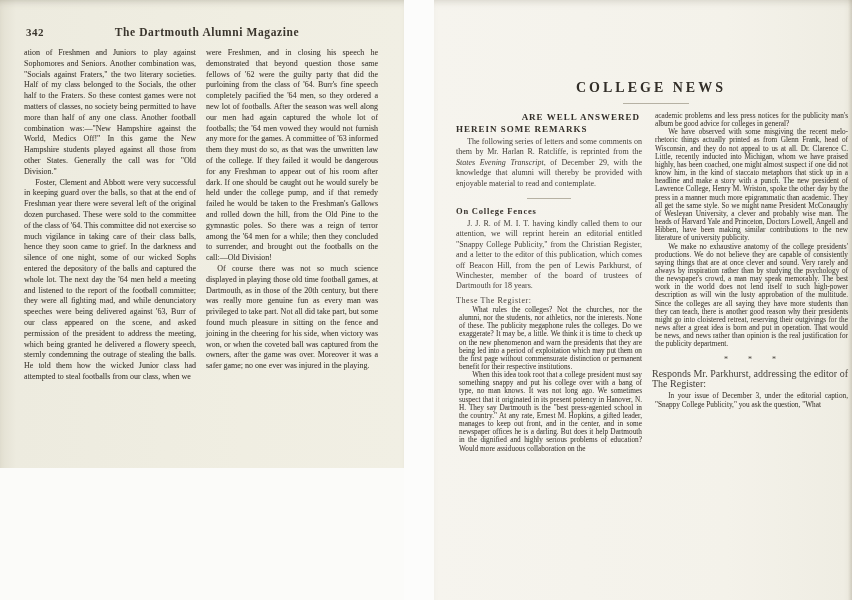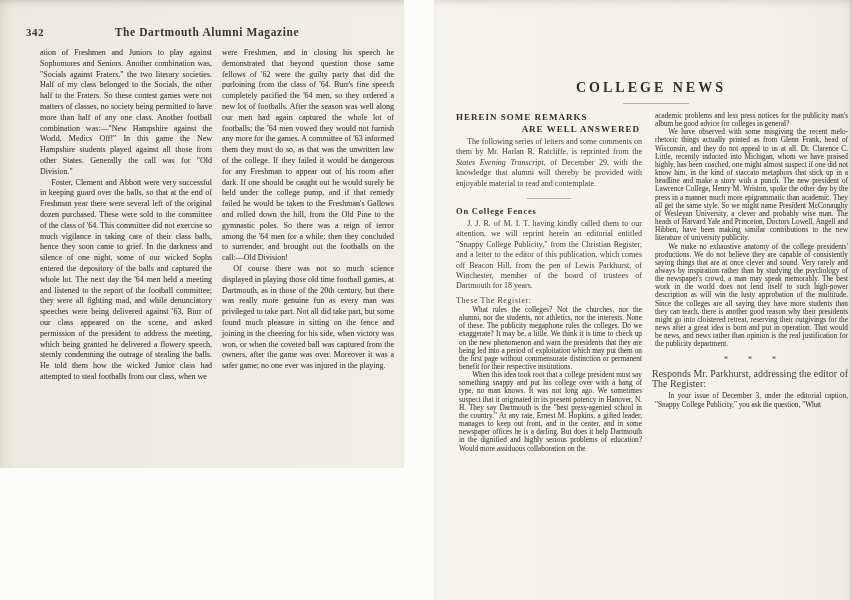--- a/index.html
+++ b/index.html
@@ -16,21 +16,21 @@
     background:linear-gradient(90deg,#e3e0d2 0%,#edebdf 4%,#f0eee2 60%,#f1efe4 100%);
     box-shadow:inset 0 6px 8px -6px rgba(120,115,95,.45);
   }
   .lp-header{
     position:absolute;top:26px;left:24px;width:366px;height:16px;
     color:#3a352d;
   }
   .lp-pagenum{position:absolute;left:2px;top:0;font-weight:bold;font-size:11px;letter-spacing:.5px;}
   .lp-title{position:absolute;left:0;right:0;top:0;text-align:center;font-weight:bold;font-size:11.5px;letter-spacing:.6px;}
   .lp-cols{
-    position:absolute;top:48px;left:24px;width:366px;display:flex;gap:10px;margin-left:16px;
+    position:absolute;top:48px;left:24px;width:366px;display:flex;gap:10px;
   }
   .col{width:172px;}
   .bodytext{
     font-size:8px;line-height:10.8px;text-align:justify;color:#45403a;
     margin:0;text-shadow:0 0 .5px rgba(80,70,55,.35);
   }
   .bodytext.indent{text-indent:1.4em;}
   
   .gutter{position:absolute;left:404px;top:0;width:30px;height:600px;background:#fcfcfb;}
   
@@ -94,22 +94,22 @@
   </div>
 
   <div class="gutter"></div>
 
   <div class="page-right">
     <div class="rp-title">COLLEGE NEWS</div>
     <div class="rp-title-rule"></div>
 
     <div class="rp-cols">
       <div class="rp-col1">
+        <p class="art-head l2">ARE WELL ANSWERED</p>
         <p class="art-head">HEREIN SOME REMARKS</p>
-        <p class="art-head l2">ARE WELL ANSWERED</p>
         <p class="intro"><span>The following series of letters and some comments on them by Mr. Harlan R. Ratcliffe, is reprinted from the </span><span class="ital">States Evening Transcript</span><span>, of December 29, with the knowledge that alumni will thereby be provided with enjoyable material to read and contemplate.</span></p>
         <div class="sub-rule"></div>
         <p class="sub-head">On College Fences</p>
         <p class="intro">J. J. R. of M. I. T. having kindly called them to our attention, we will reprint herein an editorial entitled "Snappy College Publicity," from the Christian Register, and a letter to the editor of this publication, which comes off Beacon Hill, from the pen of Lewis Parkhurst, of Winchester, member of the board of trustees of Dartmouth for 18 years.</p>
         <p class="says">These The Register:</p>
         <p class="quote indent">What rules the colleges? Not the churches, nor the alumni, nor the students, nor athletics, nor the interests. None of these. The publicity megaphone rules the colleges. Do we exaggerate? It may be, a little. We think it is time to check up on the new phenomenon and warn the presidents that they are being led into a period of exploitation which may put them on the first page without commensurate distinction or permanent benefit for their respective institutions.</p>
         <p class="quote indent">When this idea took root that a college president must say something snappy and put his college over with a bang of type, no man knows. It was not long ago. We sometimes suspect that it originated in its present potency in Hanover, N. H. They say Dartmouth is the "best press-agented school in the country." At any rate, Ernest M. Hopkins, a gifted leader, manages to keep out front, and in the center, and in some newspaper offices he is a darling. But does it help Dartmouth in the dignified and highly serious problems of education? Would more assiduous collaboration on the</p>
       </div>
       <div class="rp-col2">
         <p class="quote">academic problems and less press notices for the publicity man's album be good advice for colleges in general?</p>

